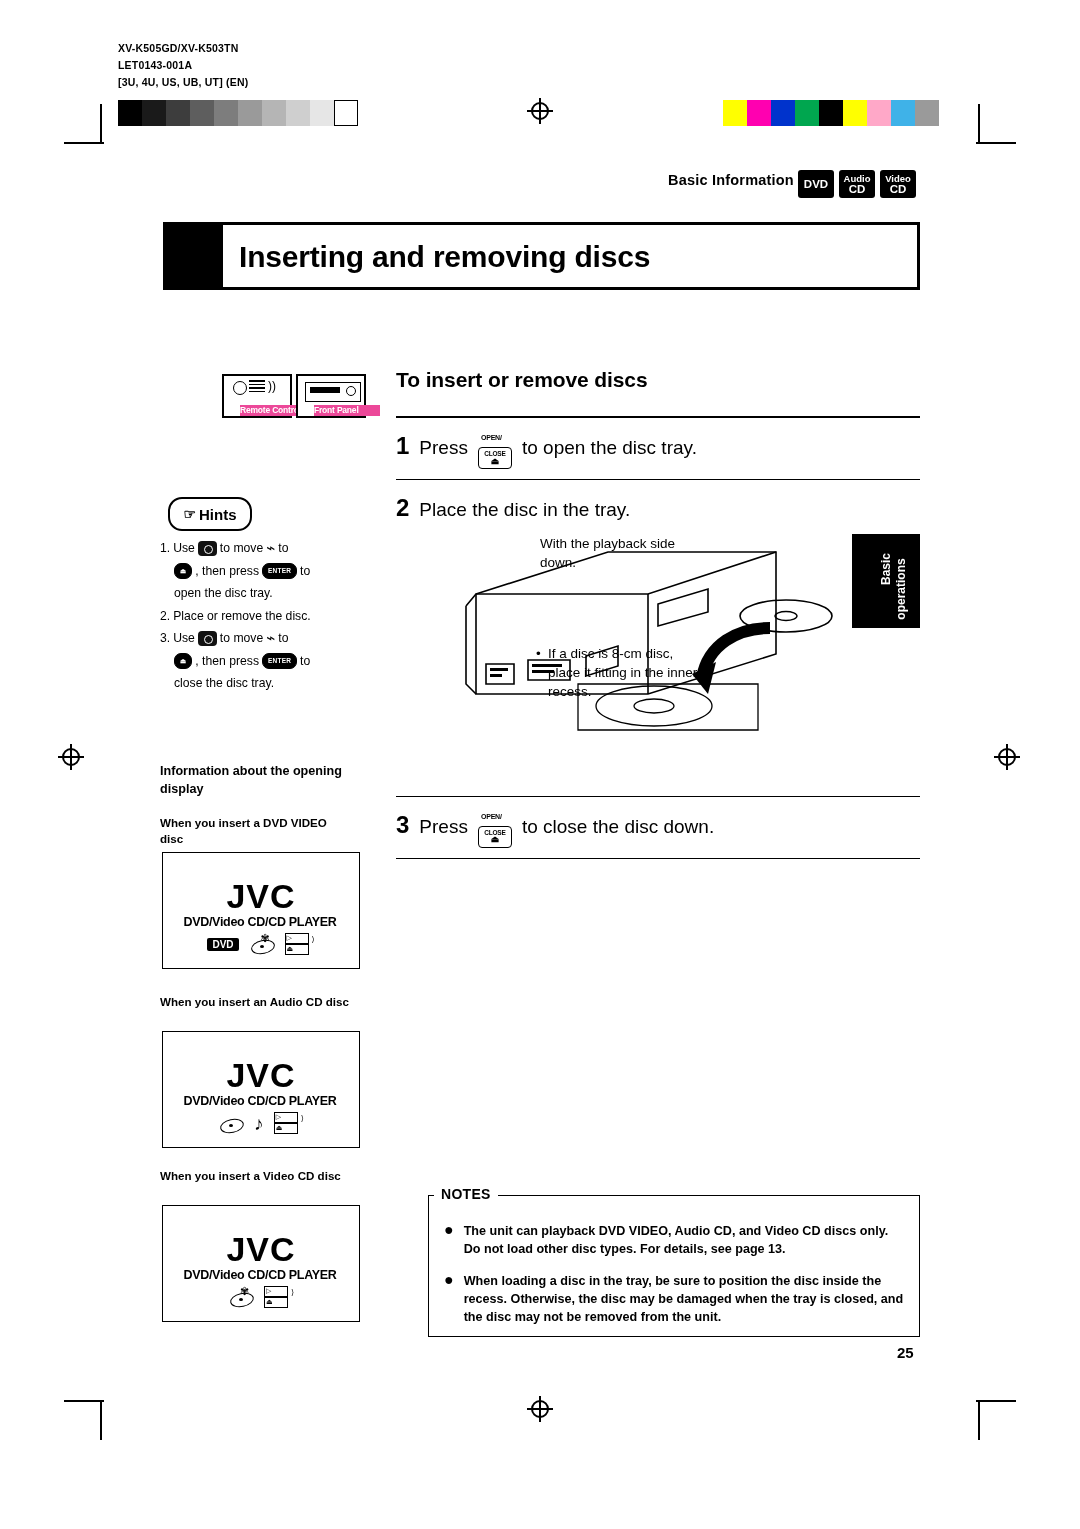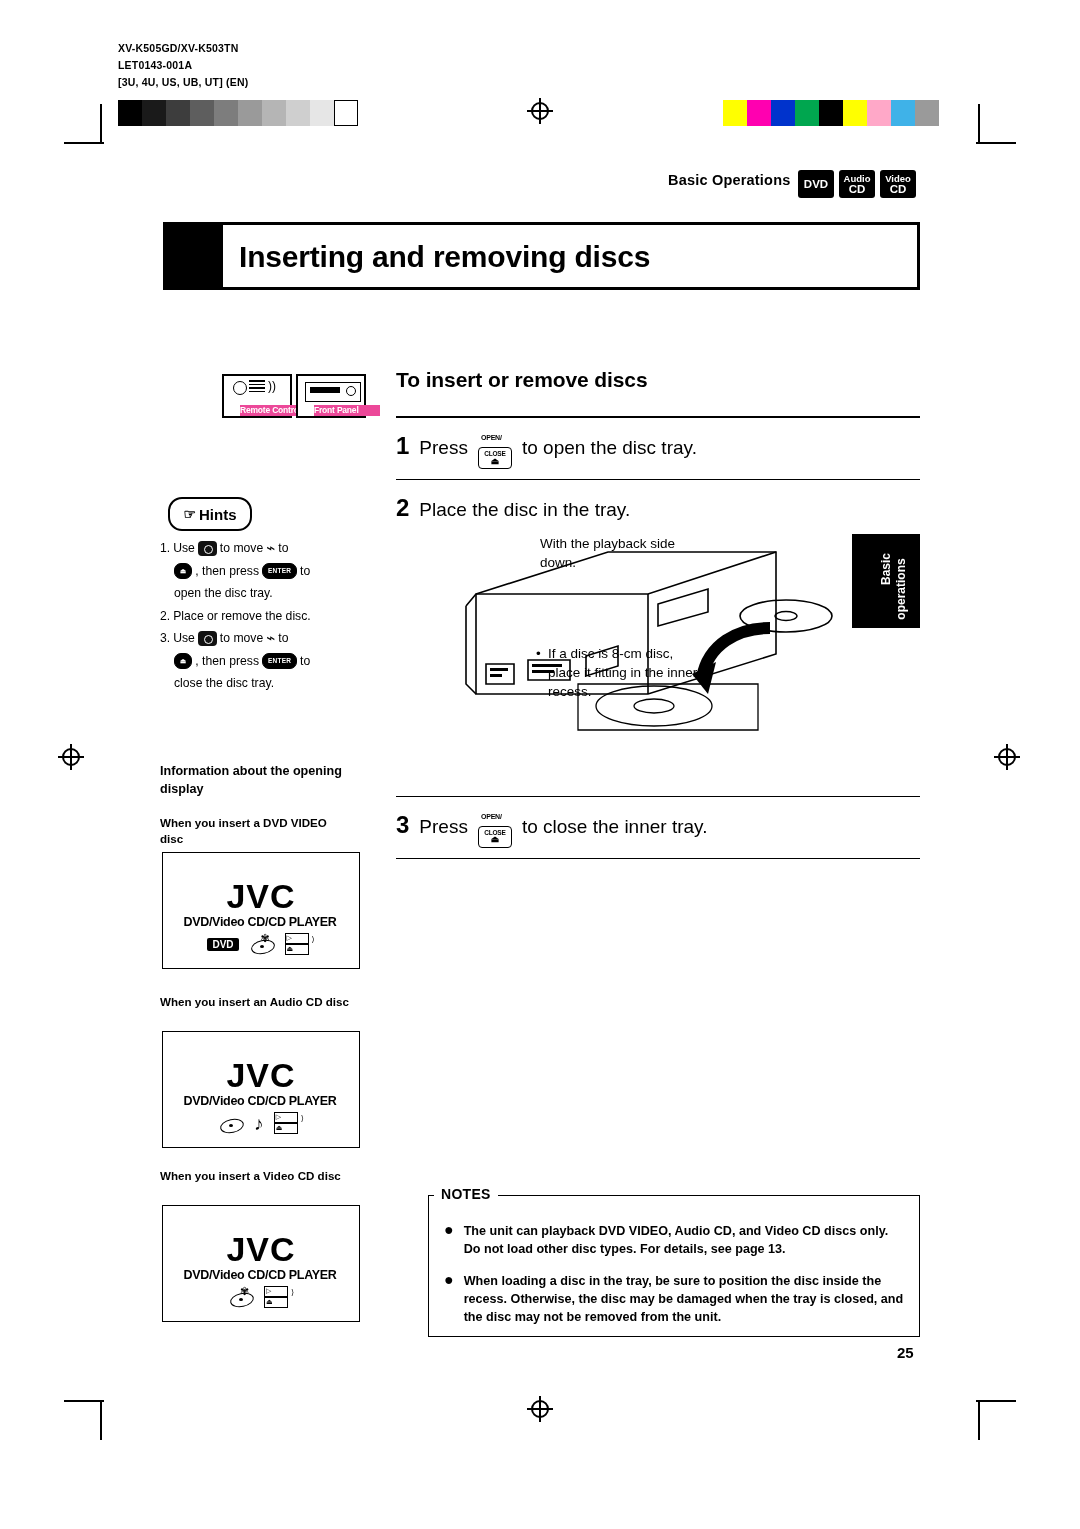--- a/index.html
+++ b/index.html
@@ -392,21 +392,21 @@
     <div style="background:#3fb2e8"></div>
     <div style="background:#9a9a9a"></div>
   </div>
 
   <div class="meta">
     <div>XV-K505GD/XV-K503TN</div>
     <div>LET0143-001A</div>
     <div>[3U, 4U, US, UB, UT]  (EN)</div>
   </div>
 
-  <div class="bo-line">Basic Operations</div>
+  <div class="bo-line">Basic Information</div>
   <div class="badges">
     <div class="badge">
         <span class="b2">DVD</span>
       </div>
     <div class="badge two">
       <span>Audio</span>
       <span class="b2">CD</span>
     </div>
     <div class="badge two">
       <span>Video</span>
@@ -617,21 +617,21 @@
     <div class="hr-thin" style="margin-top:4px"></div>
 
     <div class="step">
       <span class="num">3</span>
       <span>Press</span>
       <span class="oc-btn">
         <span class="oc-label">OPEN/</span>
         <span>CLOSE</span>
         <span style="font-size:9px;line-height:7px;">⏏</span>
       </span>
-      <span>to close the inner tray.</span>
+      <span>to close the disc down.</span>
     </div>
     <div class="hr-thin"></div>
   </div>
 
   <div class="notes-box"></div>
   <div class="notes-label">NOTES</div>
   <div class="note-item" style="left:444px;top:1222px;width:464px;">
     <span class="bullet">●</span>
     <span>The unit can playback DVD VIDEO, Audio CD, and Video CD discs only.  Do not load other disc types. For details, see page 13.</span>
   </div>

